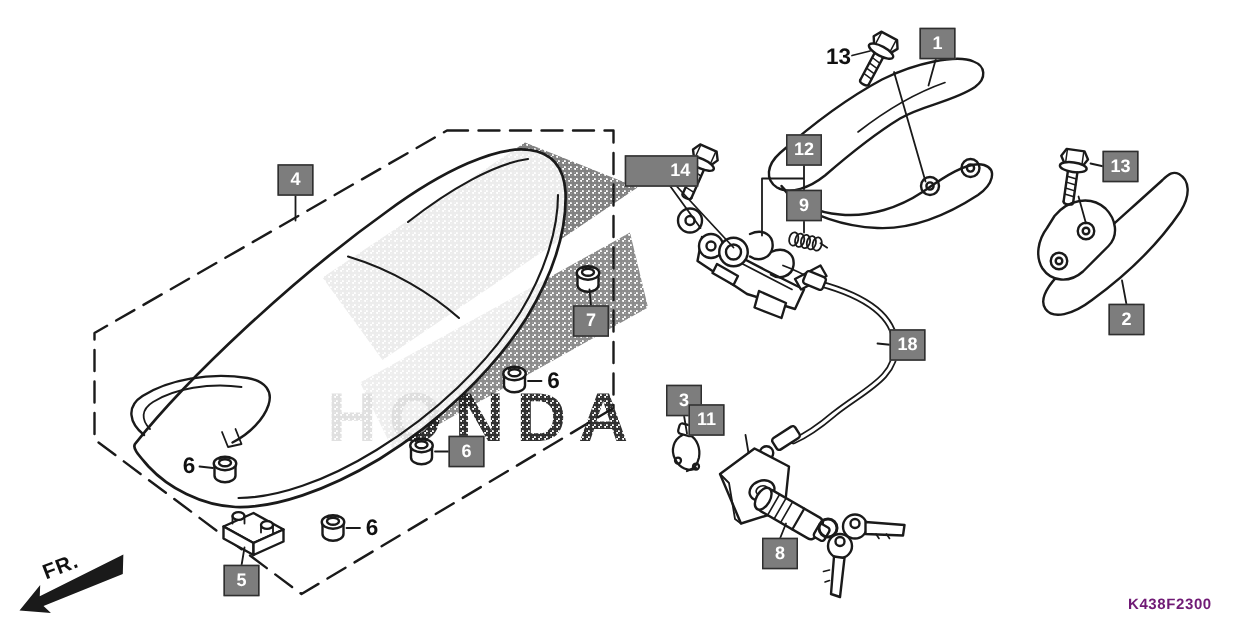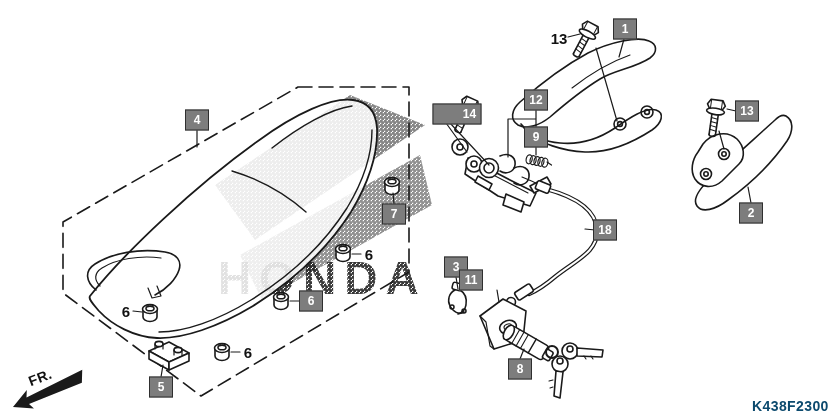--- a/index.html
+++ b/index.html
@@ -14,21 +14,21 @@
     background:var(--callout-bg,#7d7d7d);
     border:1.5px solid var(--callout-border,#2f2f2f);
     color:var(--callout-text,#ffffff);
     font-size:12px;font-weight:bold;line-height:16px;text-align:center;
   }
   .callout-text{
     color:#111;font-size:15px;font-weight:bold;line-height:15px;
   }
   .diagram-code{
     position:absolute;left:752px;top:398px;
-    font-size:14px;font-weight:bold;color:#0c4a6e;letter-spacing:.4px;
+    font-size:10px;font-weight:bold;color:#701a75;letter-spacing:.4px;
   }
 </style>
 </head>
 <body>
 
 <div id="stage" style="--bg: #ffffff; --callout-bg: #7d7d7d; --callout-border: #2f2f2f; --callout-text: #ffffff;">
 
   <svg width="840" height="420" viewBox="0 0 840 420" fill="none" stroke="#1a1a1a" stroke-width="1.6" stroke-linecap="round" stroke-linejoin="round">
     <defs>
       <pattern id="ht" width="4" height="4" patternUnits="userSpaceOnUse">
@@ -233,21 +233,21 @@
       <div class="callout callout-box" style="left: 197px; top: 120px;">4</div>
       <div class="callout callout-box" style="left: 161px; top: 387px;">5</div>
       <div class="callout callout-box" style="left: 311px; top: 301px;">6</div>
       <div class="callout callout-box" style="left: 394px; top: 214px;">7</div>
       <div class="callout callout-box" style="left: 520px; top: 369px;">8</div>
       <div class="callout callout-box" style="left: 536px; top: 137px;">9</div>
       <div class="callout callout-box" style="left: 605px; top: 230px;">18</div>
       <div class="callout callout-box" style="left: 471px; top: 280px;">11</div>
       <div class="callout callout-box" style="left: 536px; top: 100px;">12</div>
       <div class="callout callout-box" style="left: 747px; top: 111px;">13</div>
-      <div class="callout callout-box" style="left: 457px; top: 114px; padding-left: 28px;">14</div>
+      <div class="callout callout-box" style="left: 441px; top: 114px; padding-left: 28px;">14</div>
       <div class="callout callout-text" style="left: 559px; top: 38px;">13</div>
       <div class="callout callout-text" style="left: 126px; top: 311px;">6</div>
       <div class="callout callout-text" style="left: 248px; top: 352px;">6</div>
       <div class="callout callout-text" style="left: 369px; top: 254px;">6</div>
     </div>
 
   <div class="diagram-code">K438F2300</div>
 </div>
 
 </body></html>

